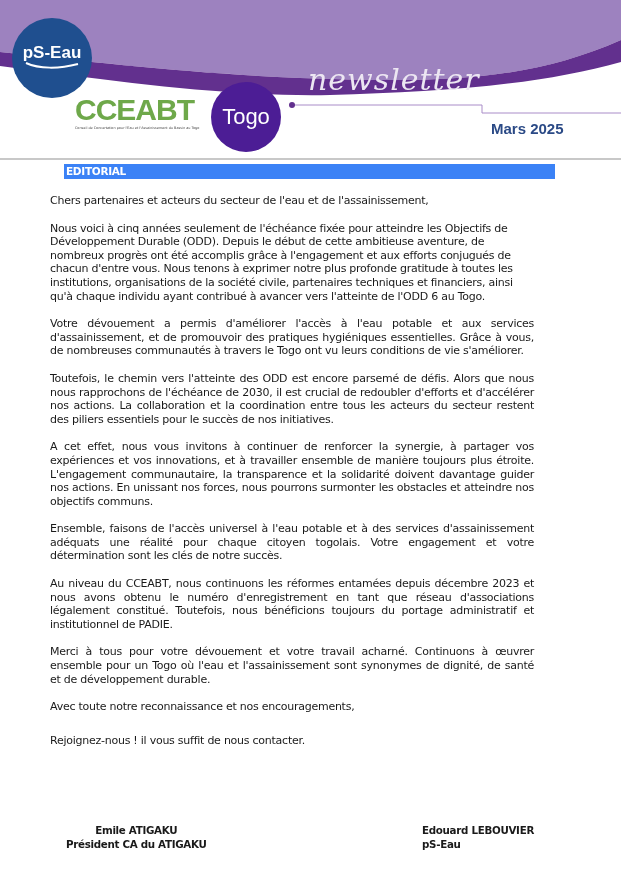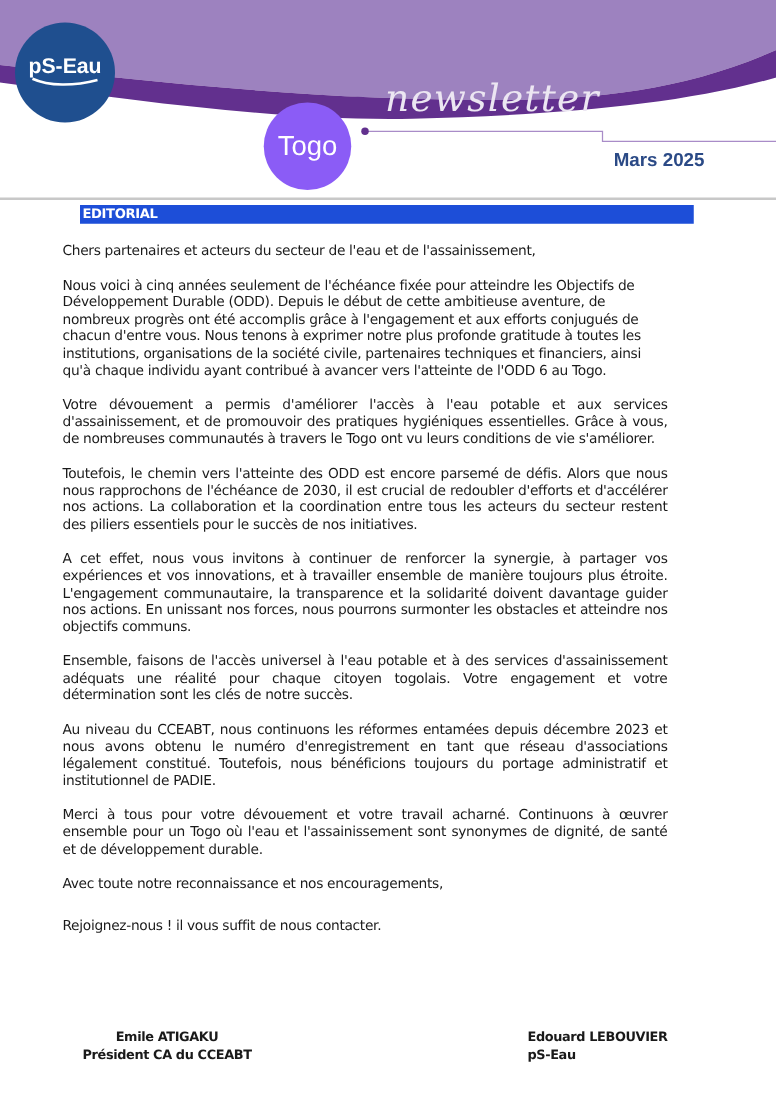--- a/index.html
+++ b/index.html
@@ -17,34 +17,34 @@
   .pseau-logo .txt { font-family: "Liberation Sans", sans-serif; font-weight: bold; font-size: 17px; margin-top: -4px; }
   .pseau-logo svg { margin-top: -2px; }
   .cceabt-logo { position: absolute; left: 75px; top: 95px; width: 135px; height: 45px; }
   .cceabt-logo .name {
     font-family: "Liberation Sans", sans-serif; font-weight: bold; font-size: 30px; color: #6ea84a;
     letter-spacing: -1px; line-height: 30px; display: block;
   }
   .cceabt-logo .tag { font-size: 3.4px; color: #444; white-space: nowrap; display: block; margin-top: 1px; }
   .togo-badge {
     position: absolute; left: 211px; top: 82px; width: 70px; height: 70px; border-radius: 50%;
-    background: #8b5cf6; color: #fff; display: flex; align-items: center; justify-content: center;
+    background: #4c1d95; color: #fff; display: flex; align-items: center; justify-content: center;
     font-family: "Liberation Sans", sans-serif; font-size: 22px;
   }
   .newsletter-title {
     position: absolute; left: 308px; top: 62px; font-family: "DejaVu Serif", serif; font-style: italic;
     font-size: 30px; color: #ece6f2; letter-spacing: 1px;
   }
   .issue-date {
     position: absolute; left: 491px; top: 88px; font-family: "Liberation Sans", sans-serif; font-weight: bold;
     font-size: 15px; color: #2b4a86; margin-top: 32px;
   }
   .header-rule { position: absolute; left: 0; top: 158px; width: 621px; height: 2px; background: #c8c8c8; }
   .section-band {
-    position: absolute; left: 64px; top: 164px; width: 489px; height: 15px; background: #1d4ed8;
+    position: absolute; left: 64px; top: 164px; width: 489px; height: 15px; background: #3b82f6;
     color: #fff; font-family: "DejaVu Sans", sans-serif; font-weight: bold; font-size: 10.5px;
     line-height: 15px; padding-left: 2px; letter-spacing: -0.3px;
   }
   .body-text {
     position: absolute; left: 50px; top: 194px; width: 484px;
     font-size: 11px; line-height: 13.6px; letter-spacing: -0.25px; color: #1a1a1a;
   }
   .body-text p { margin: 0 0 14px 0; }
   .body-text p.just { text-align: justify; }
   .body-text p.tight { margin-bottom: 20px; }
@@ -63,20 +63,24 @@
     <circle cx="292" cy="105" r="3" fill="#62308e"></circle>
   </svg>
 
   <div class="pseau-logo">
     <span class="txt">pS-Eau</span>
     <svg width="56" height="8" viewBox="0 0 56 8">
       <path d="M2,2 C15,8 35,8 54,3" stroke="#ffffff" stroke-width="2" fill="none"></path>
     </svg>
   </div>
 
+  <div class="cceabt-logo">
+    <span class="name">CCEABT</span>
+    <span class="tag">Conseil de Concertation pour l'Eau et l'Assainissement du Bassin au Togo</span>
+  </div>
 
   <div class="togo-badge">Togo</div>
 
   <div class="newsletter-title">newsletter</div>
   <div class="issue-date">Mars 2025</div>
 </div>
 <div class="header-rule"></div>
 
 <div class="section-band">EDITORIAL</div>
 
@@ -89,19 +93,19 @@
   <p class="just">Ensemble, faisons de l'accès universel à l'eau potable et à des services d'assainissement adéquats une réalité pour chaque citoyen togolais. Votre engagement et votre détermination sont les clés de notre succès.</p>
   <p class="just">Au niveau du CCEABT, nous continuons les réformes entamées depuis décembre 2023 et nous avons obtenu le numéro d'enregistrement en tant que réseau d'associations légalement constitué. Toutefois, nous bénéficions toujours du portage administratif et institutionnel de PADIE.</p>
   <p class="just">Merci à tous pour votre dévouement et votre travail acharné. Continuons à œuvrer ensemble pour un Togo où l'eau et l'assainissement sont synonymes de dignité, de santé et de développement durable.</p>
   <p class="tight">Avec toute notre reconnaissance et nos encouragements,</p>
   <p>Rejoignez-nous ! il vous suffit de nous contacter.</p>
 </div>
 
 <div class="signatures">
   <div class="sig-left">
     <div>Emile ATIGAKU</div>
-    <div>Président CA du CCEABT</div>
+    <div>Président CA du ATIGAKU</div>
   </div>
   <div class="sig-right">
     <div>Edouard LEBOUVIER</div>
     <div>pS-Eau</div>
   </div>
 </div>
 
 </body></html>

